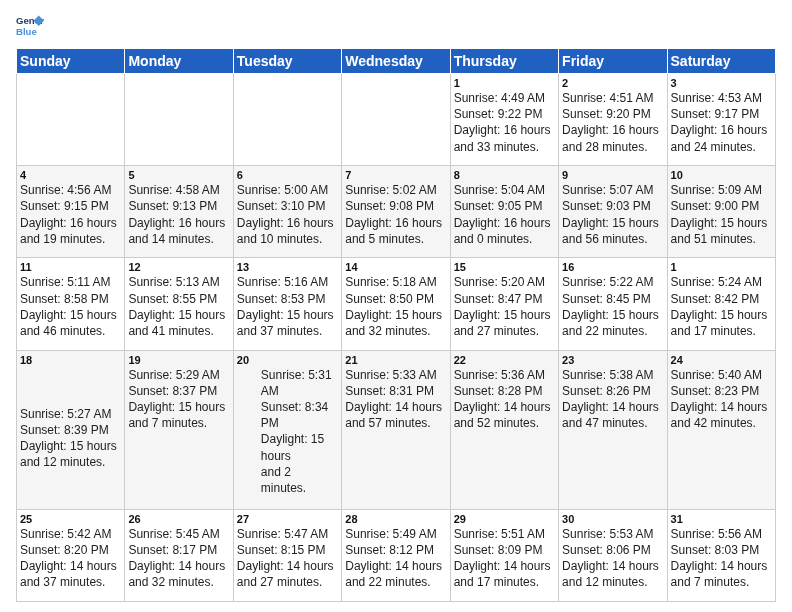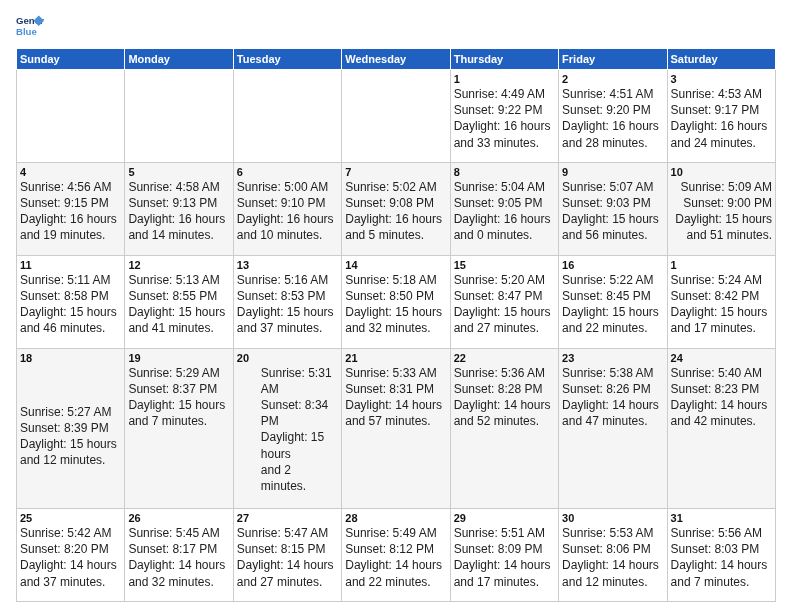--- a/index.html
+++ b/index.html
@@ -49,21 +49,21 @@
     .calendar {
       flex: 1;
       border-collapse: collapse;
       width: 100%;
       table-layout: fixed;
       font-size: 9.5px;
     }
     .calendar thead tr th {
       background: #2060c0;
       color: #fff;
-      font-size: 11px;
+      font-size: 14px;
       font-weight: bold;
       padding: 4px 3px;
       border: 1px solid #fff;
       text-align: left;
     }
     .calendar tbody tr td {
       border: 1px solid #ccc;
       vertical-align: top;
       padding: 3px 3px 2px 3px;
       height: 86px;
@@ -157,21 +157,21 @@
           <td>
             <span class="day-num">5</span>
             <div class="day-info" style="white-space: pre-line;">Sunrise: 4:58 AM
 Sunset: 9:13 PM
 Daylight: 16 hours
 and 14 minutes.</div>
           </td>
           <td>
             <span class="day-num">6</span>
             <div class="day-info" style="white-space: pre-line;">Sunrise: 5:00 AM
-Sunset: 9:10 PM
+Sunset: 3:10 PM
 Daylight: 16 hours
 and 10 minutes.</div>
           </td>
           <td>
             <span class="day-num">7</span>
             <div class="day-info" style="white-space: pre-line;">Sunrise: 5:02 AM
 Sunset: 9:08 PM
 Daylight: 16 hours
 and 5 minutes.</div>
           </td>
@@ -184,21 +184,21 @@
           </td>
           <td>
             <span class="day-num">9</span>
             <div class="day-info" style="white-space: pre-line;">Sunrise: 5:07 AM
 Sunset: 9:03 PM
 Daylight: 15 hours
 and 56 minutes.</div>
           </td>
           <td>
             <span class="day-num">10</span>
-            <div class="day-info" style="white-space: pre-line; text-align: right;">Sunrise: 5:09 AM
+            <div class="day-info" style="white-space: pre-line;">Sunrise: 5:09 AM
 Sunset: 9:00 PM
 Daylight: 15 hours
 and 51 minutes.</div>
           </td>
         </tr>
         <tr>
           <td>
             <span class="day-num">11</span>
             <div class="day-info" style="white-space: pre-line;">Sunrise: 5:11 AM
 Sunset: 8:58 PM

